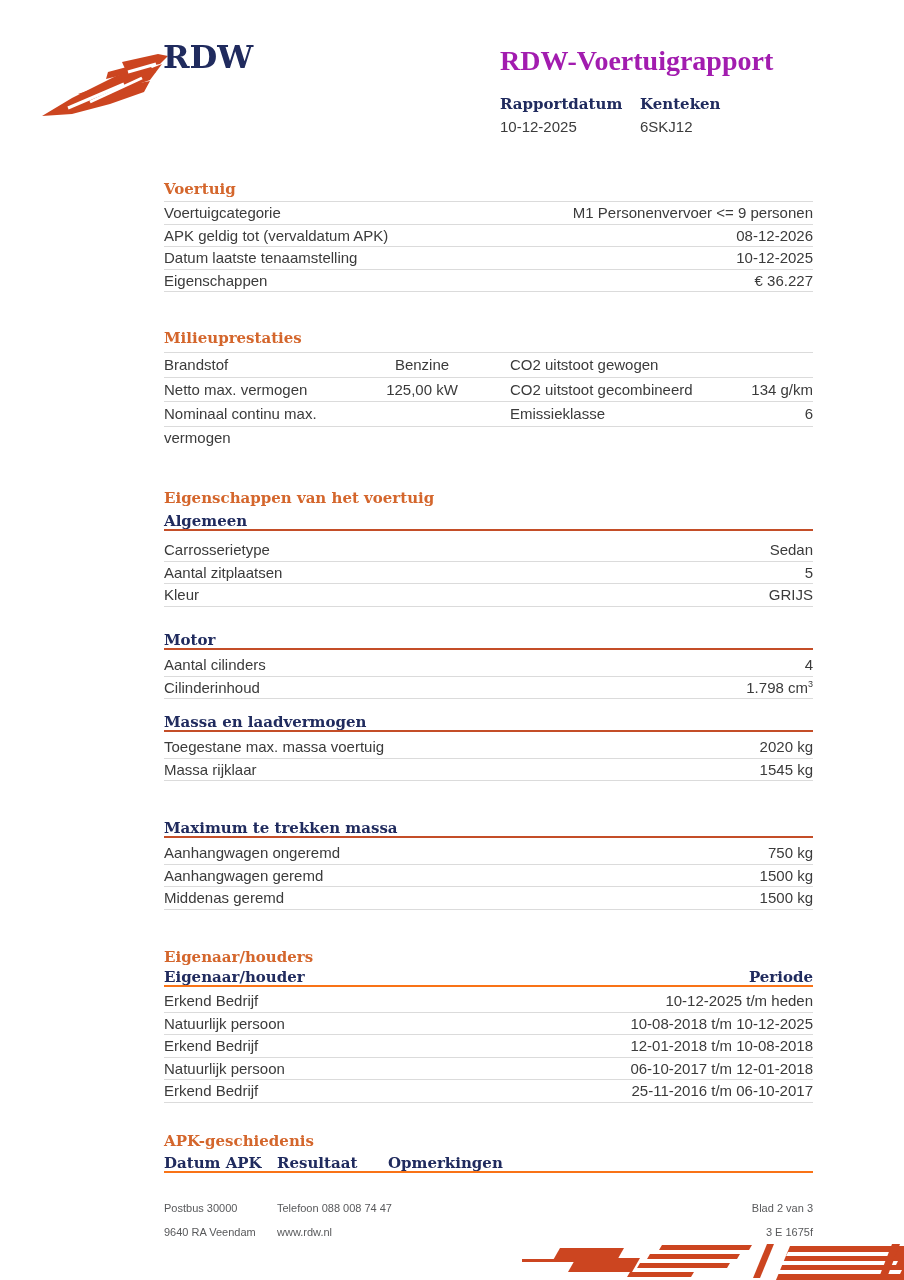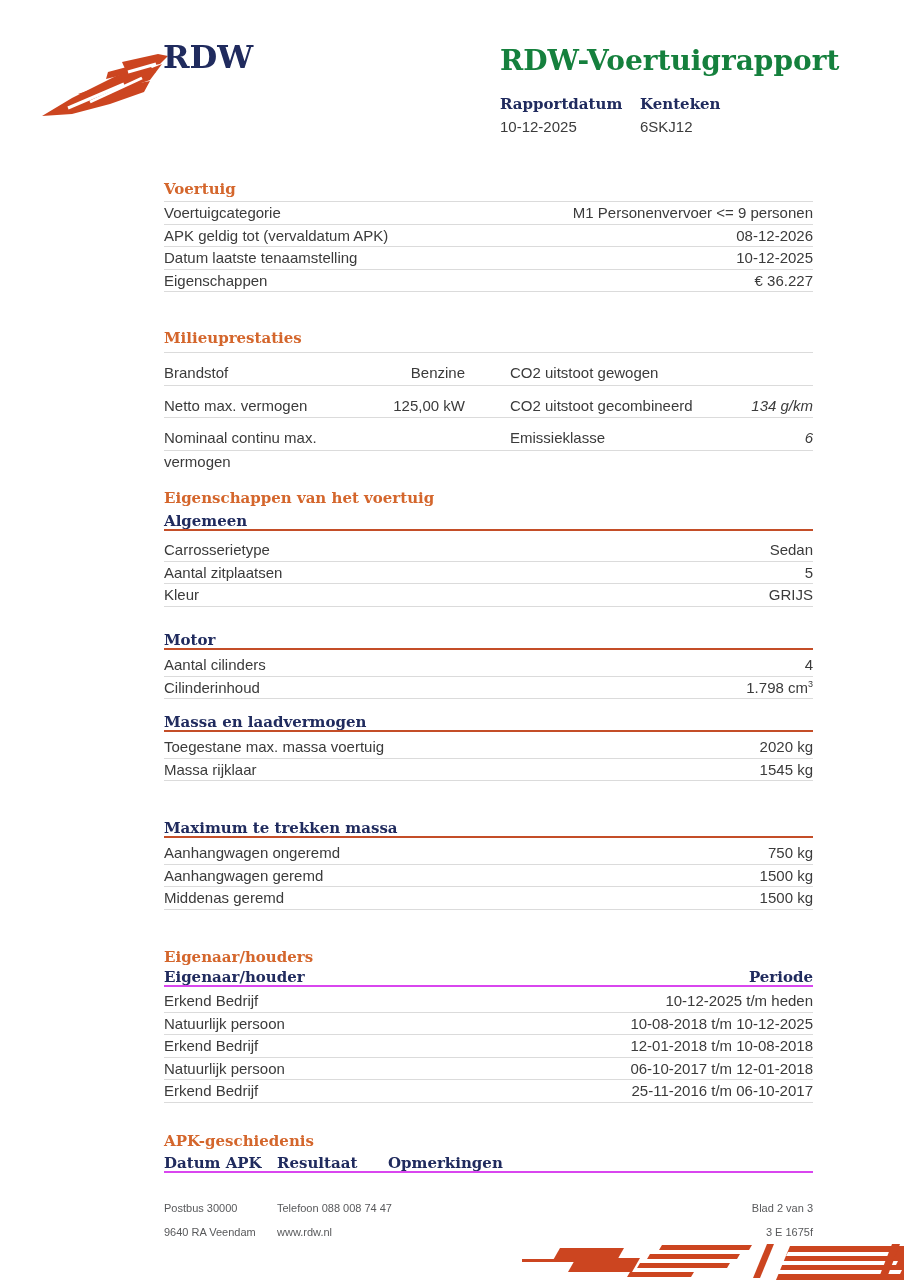--- a/index.html
+++ b/index.html
@@ -14,31 +14,31 @@
              border-bottom:2px solid #c44e28;}
   
   .rows{margin-top:4px;}
   .rows.topline{border-top:1px solid #dbdbdb;}
   .row{display:flex;height:21.5px;line-height:21.5px;font-size:15px;border-bottom:1px solid #dbdbdb;gap:12px;}
   .row .lbl{flex:1;text-align:left;}
   .row .val{text-align:right;white-space:nowrap;}
   .row sup{font-size:9px;line-height:1;}
   .pt8{padding-top:8px;} .pt4{padding-top:4px;} .pt3{padding-top:3px;}
   
-  .mrow{display:flex;height:23.5px;line-height:23.5px;font-size:15px;border-bottom:1px solid #dbdbdb;margin-top:8px;}
-  .mrow .l-lbl{width:215px;} .mrow .l-val{width:86px;text-align:right;}
-  .mrow .gap{width:45px;} .mrow .r-lbl{flex:1;} .mrow .r-val{text-align:right;white-space:nowrap;font-style:italic;}
+  .mrow{display:flex;height:23.5px;line-height:23.5px;font-size:15px;border-bottom:1px solid #dbdbdb;}
+  .mrow .l-lbl{width:215px;} .mrow .l-val{width:86px;text-align:center;}
+  .mrow .gap{width:45px;} .mrow .r-lbl{flex:1;} .mrow .r-val{text-align:right;white-space:nowrap;}
   
   .thead{display:flex;font-family:"DejaVu Serif",serif;font-weight:bold;font-size:15px;line-height:16px;
-         color:#202b5e;border-bottom:2px solid #d946ef;}
+         color:#202b5e;border-bottom:2px solid #f97316;}
   .thead .c1{flex:1;} .thead .c2{text-align:right;}
   .thead3 .c1{flex:0 0 113px;} .thead3 .c2b{flex:0 0 111px;text-align:left;} .thead3 .c3{flex:1;text-align:left;}
   
   #logo-text{position:absolute;left:163px;top:40px;font-size:32px;line-height:34px;color:#202b5e;}
-  #report-title{position:absolute;left:500px;top:44px;font-size:28px;line-height:34px;color:#15803d;}
+  #report-title{position:absolute;left:500px;top:44px;font-size:28px;line-height:34px;color:#a21caf;font-family:Liberation Serif, serif;}
   .meta-lbl{position:absolute;top:96px;font-family:"DejaVu Serif",serif;font-weight:bold;
             font-size:15px;line-height:17px;color:#202b5e;}
   .meta-val{position:absolute;top:118px;font-size:15px;line-height:17px;color:#3b3b3b;}
   
   #sec-voertuig{top:181px;} #sec-milieu{top:330px;}
   #eig-title{top:490px;}
   #sub-algemeen{top:513px;} #sub-motor{top:632px;} #sub-massa{top:714px;} #sub-trekken{top:820px;}
   #sec-eigenaren{top:949px;} #sec-eigenaren .thead{margin-top:4px;}
   #sec-apk{top:1133px;} #sec-apk .thead{margin-top:6px;}
   

